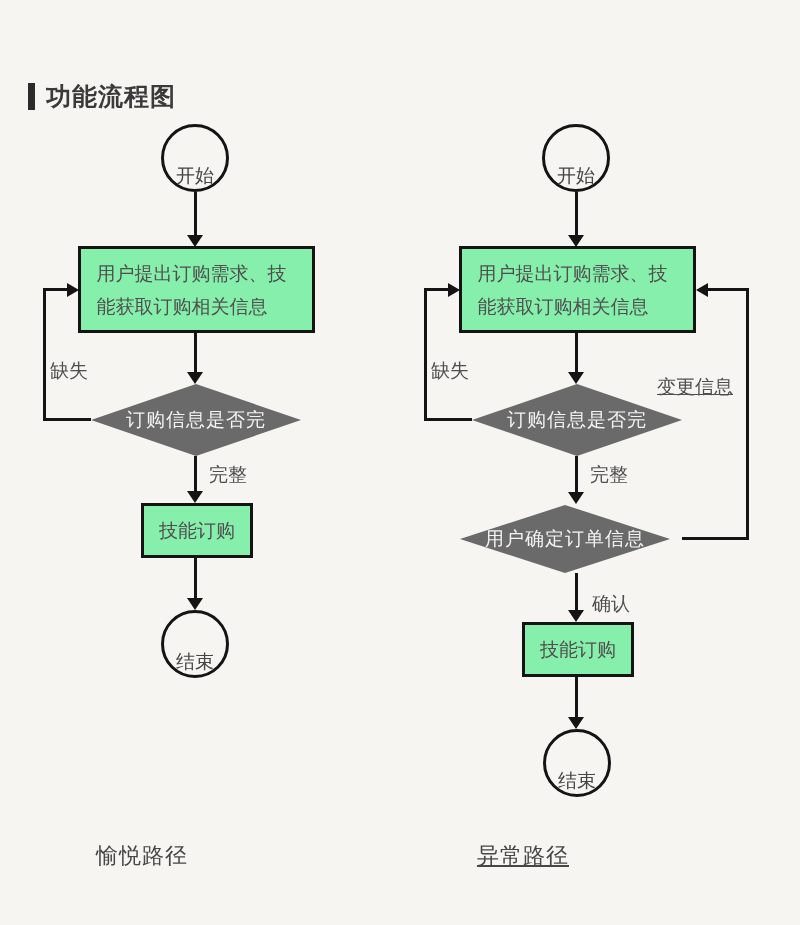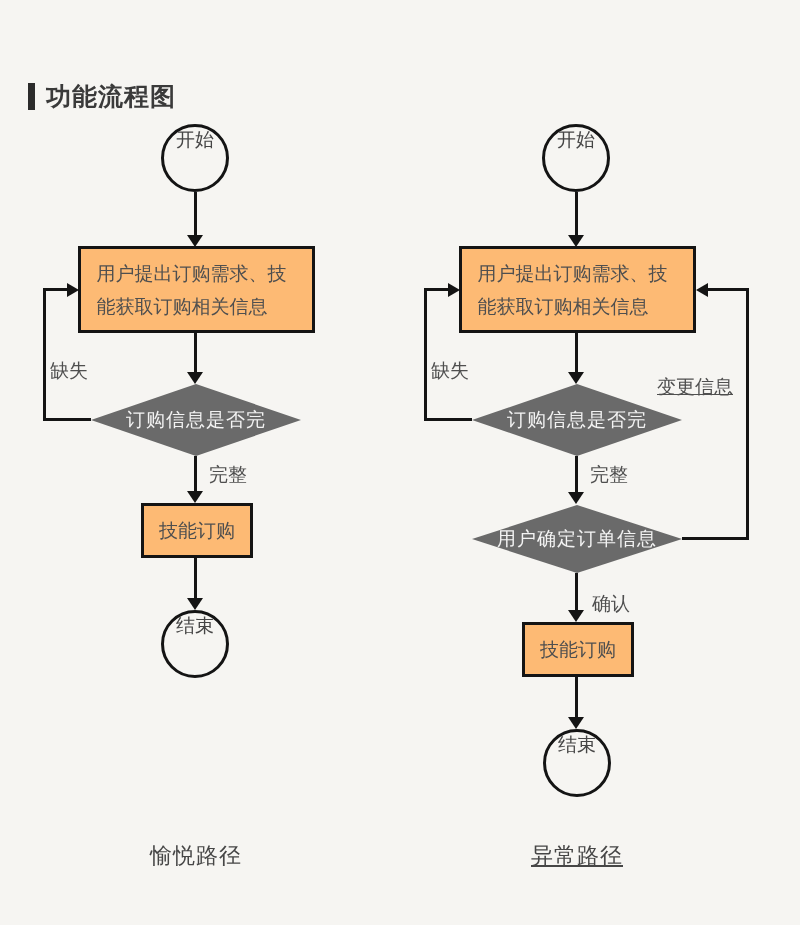--- a/index.html
+++ b/index.html
@@ -12,25 +12,25 @@
   .canvas { position:relative; width:800px; height:925px; background:#f6f5f2; }
 
   
   .hdr { position:absolute; left:28px; top:36px; display:flex; align-items:center;margin-top:44px; }
   .hdr-bar { width:7px; height:27px; background:#2b2b2b; margin-right:11px; }
   .hdr h1 { font-size:25px; font-weight:bold; color:#3a3a3a; letter-spacing:1px; }
 
   
   .circle {
     position:absolute; width:68px; height:68px; border-radius:50%;
-    border:3px solid #141414; display:flex; align-items:flex-start; justify-content:center;
+    border:3px solid #141414; display:flex; align-items:flex-end; justify-content:center;
     font-size:19px; color:#454545; background:#f6f5f2;
   }
   .rect {
-    position:absolute; border:3px solid #141414; background:#fdba74;
+    position:absolute; border:3px solid #141414; background:#86efac;
     display:flex; align-items:center; justify-content:center;
     font-size:19px; color:#4f4f4f;
   }
   .rect .wrap { width:200px; text-align:left; line-height:33px; }
   .diamond {
     position:absolute; background:#6a6a6a;
     clip-path:polygon(50% 0,100% 50%,50% 100%,0 50%);
     display:flex; align-items:center; justify-content:center;
     font-size:19px; color:#f3f3f3; letter-spacing:1px;font-family:Liberation Serif, serif;
   }
@@ -41,21 +41,21 @@
     border-left:8px solid transparent; border-right:8px solid transparent;
     border-top:12px solid #141414; }
   .ah-right { position:absolute; width:0; height:0;
     border-top:7px solid transparent; border-bottom:7px solid transparent;
     border-left:12px solid #141414; }
   .ah-left { position:absolute; width:0; height:0;
     border-top:7px solid transparent; border-bottom:7px solid transparent;
     border-right:12px solid #141414; }
 
   .elabel { position:absolute; font-size:19px; color:#4f4f4f; white-space:nowrap; }
-  .caption { position:absolute; width:200px; text-align:center; font-size:22px; color:#464646; letter-spacing:1px; }
+  .caption { position:absolute; width:200px; font-size:22px; color:#464646; letter-spacing:1px; }
 </style>
 </head>
 <body>
 
 <div class="canvas">
 
   <div class="hdr">
     <span class="hdr-bar"></span>
     <h1>功能流程图</h1>
   </div>
@@ -125,21 +125,21 @@
     <div class="line" style="left:424px;top:418px;width:48px;height:3px;"></div>
     <div class="line" style="left:424px;top:288px;width:3px;height:133px;"></div>
     <div class="line" style="left:424px;top:288px;width:26px;height:3px;"></div>
     <div class="ah-right" style="left:448px;top:283px;"></div>
     <div class="elabel" style="left:431px;top:358px;">缺失</div>
 
     <div class="line" style="left:575px;top:456px;width:3px;height:37px;"></div>
     <div class="ah-down" style="left:568px;top:492px;"></div>
     <div class="elabel" style="left:590px;top:462px;">完整</div>
 
-    <div class="diamond" style="left:472px;top:505px;width:210px;height:68px;">
+    <div class="diamond" style="left:460px;top:505px;width:210px;height:68px;">
       <span>用户确定订单信息</span>
     </div>
 
     <div class="line" style="left:682px;top:537px;width:67px;height:3px;"></div>
     <div class="line" style="left:746px;top:288px;width:3px;height:252px;"></div>
     <div class="line" style="left:707px;top:288px;width:42px;height:3px;"></div>
     <div class="ah-left" style="left:696px;top:283px;"></div>
     <div class="elabel" style="left:657px;top:374px;text-decoration:underline;">变更信息</div>
 
     <div class="line" style="left:575px;top:573px;width:3px;height:38px;"></div>

